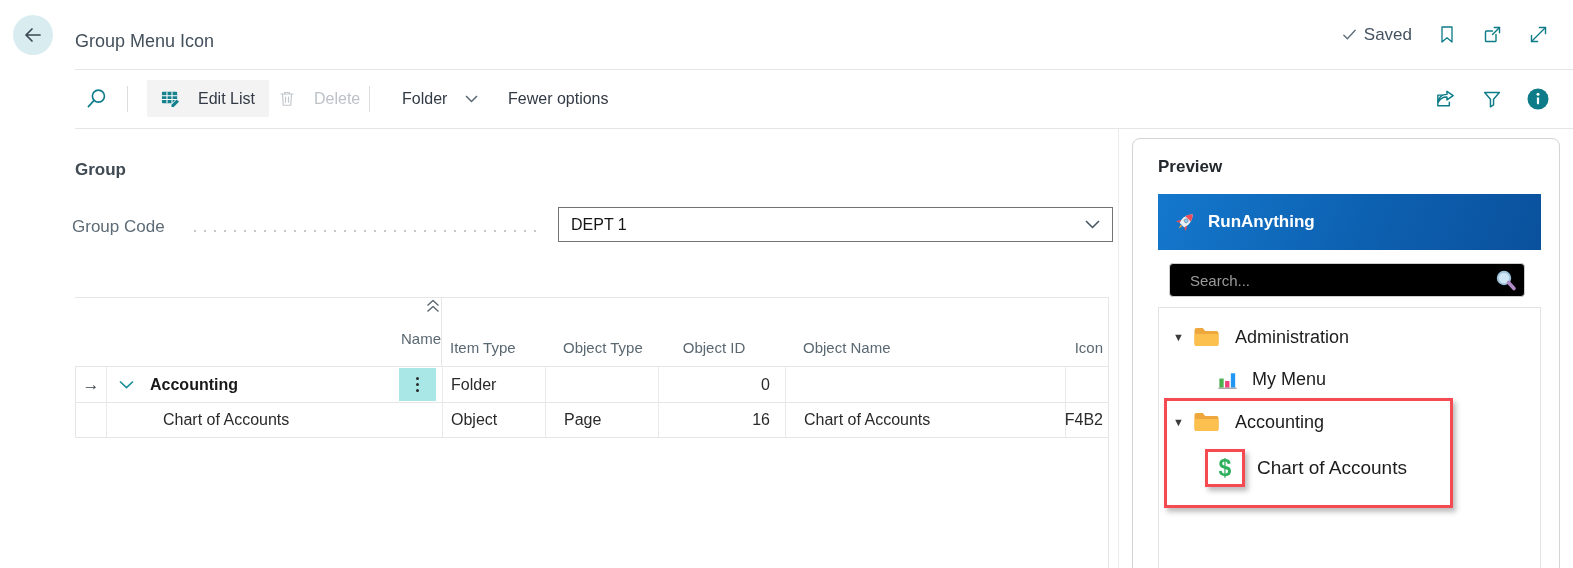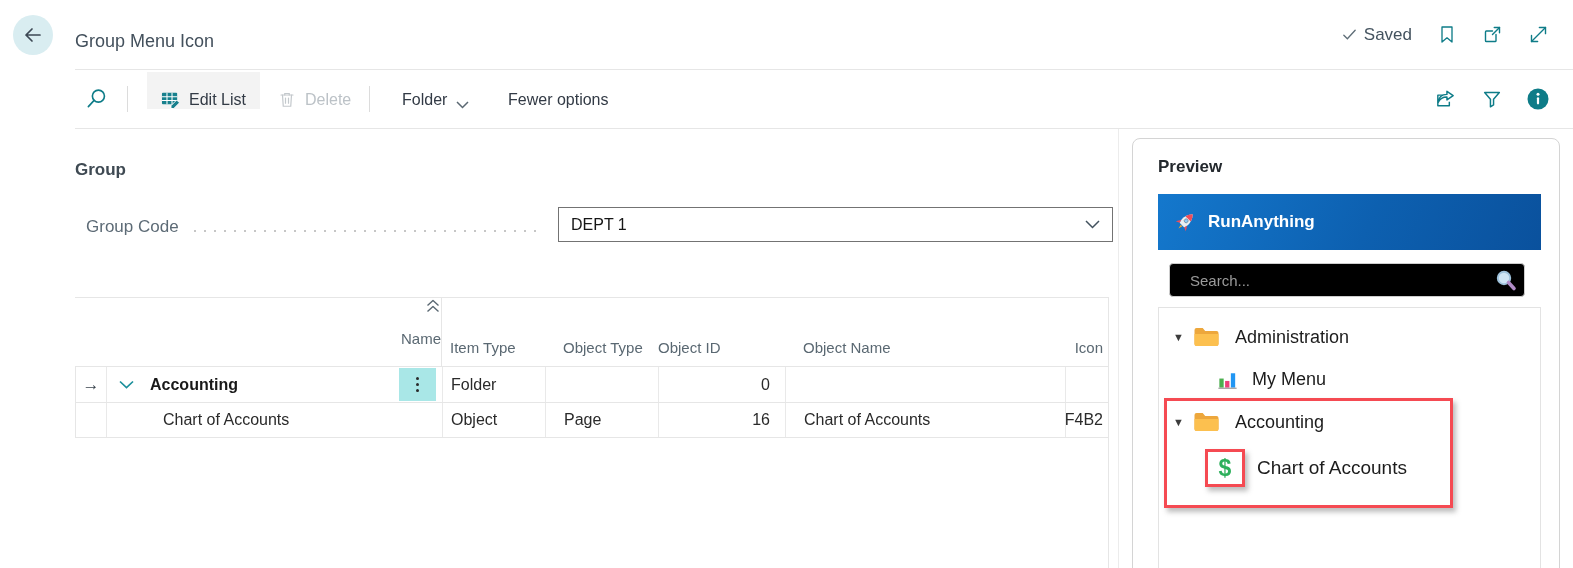--- a/index.html
+++ b/index.html
@@ -16,32 +16,32 @@
   .page-title { position:absolute; left:75px; top:31px; font-size:18px; color:#43505c; white-space:nowrap; }
   .hdr-right { position:absolute; right:24px; top:0; height:69px; display:flex; align-items:center; gap:25px; }
   .saved-wrap { display:flex; align-items:center; gap:6px; }
   .saved-text { font-size:17px; color:#44535f; }
   .hdr-icon { display:flex; align-items:center; justify-content:center; cursor:pointer; }
 
   
   .toolbar { position:absolute; left:0; top:69px; width:100%; height:59px; }
   .tb-divider { position:absolute; left:75px; right:0; top:59px; height:1px; background:#e6e6e6; }
   .tb-sep { position:absolute; top:17px; width:1px; height:26px; background:#dcdcdc; }
-  .tb-item { position:absolute; top:3px; height:37px; display:flex; align-items:flex-end; gap:9px;
+  .tb-item { position:absolute; top:11px; height:37px; display:flex; align-items:center; gap:18px;
              font-size:16px; color:#323a45; cursor:pointer; padding:0 10px; white-space:nowrap; }
   .tb-search { position:absolute; left:85px; top:18px; cursor:pointer; }
   .btn-editlist { left:147px; background:#f3f3f3; padding:0 14px; }
   .btn-delete { left:268px; color:#bcc2c7; }
   .btn-actions { left:392px; }
   .btn-fewer { left:498px; }
   .tb-right { position:absolute; right:24px; top:0; height:59px; display:flex; align-items:center; gap:24px; }
 
   
   .group-heading { position:absolute; left:75px; top:160px; font-size:17px; font-weight:bold; color:#3f4a53; }
-  .gc-label { position:absolute; left:86px; top:217px; font-size:17px; color:#5d6b76; }
+  .gc-label { position:absolute; left:72px; top:217px; font-size:17px; color:#5d6b76; }
   .gc-leader { position:absolute; left:190px; top:229px; width:352px; height:4px;
                background-image:radial-gradient(circle, #c6c6c6 1.1px, transparent 1.4px);
                background-size:10px 4px; background-repeat:repeat-x; }
   .combo { position:absolute; left:558px; top:207px; width:555px; height:35px; border:1px solid #737373;
            background:#fff; display:flex; align-items:center; padding:0 12px; }
   .combo input { flex:1; border:none; outline:none; font:16px "Liberation Sans", sans-serif; color:#161616; background:transparent; }
 
   
   .tbl { position:absolute; left:75px; top:297px; width:1033px; border-top:1px solid #e6e6e6; }
   .tgrid { display:grid; grid-template-columns:31px 336px 103px 113px 127px 280px 43px; }
@@ -233,21 +233,21 @@
       <div class="th-name">
         <span>
           <svg width="16" height="15" viewBox="0 0 16 15" fill="none" stroke="#5a6872" stroke-width="1.4" stroke-linejoin="round">
               <path d="M2.5 7.5L8 2.5l5.5 5M2.5 13.5L8 8.5l5.5 5"></path>
             </svg>
         </span>
         <span>Name</span>
       </div>
       <div class="th pl8">Item Type</div>
       <div class="th pl18">Object Type</div>
-      <div class="th pr15" style="text-align:left;">Object ID</div>
+      <div class="th pr15" style="text-align:center;">Object ID</div>
       <div class="th pl18">Object Name</div>
       <div class="th pr5" style="text-align:right;">Icon</div>
     </div>
 
     <div class="tgrid trow">
       <div class="td td-center">
         <span class="sel-arrow">→</span>
       </div>
       <div class="td name-cell">
         <span>

